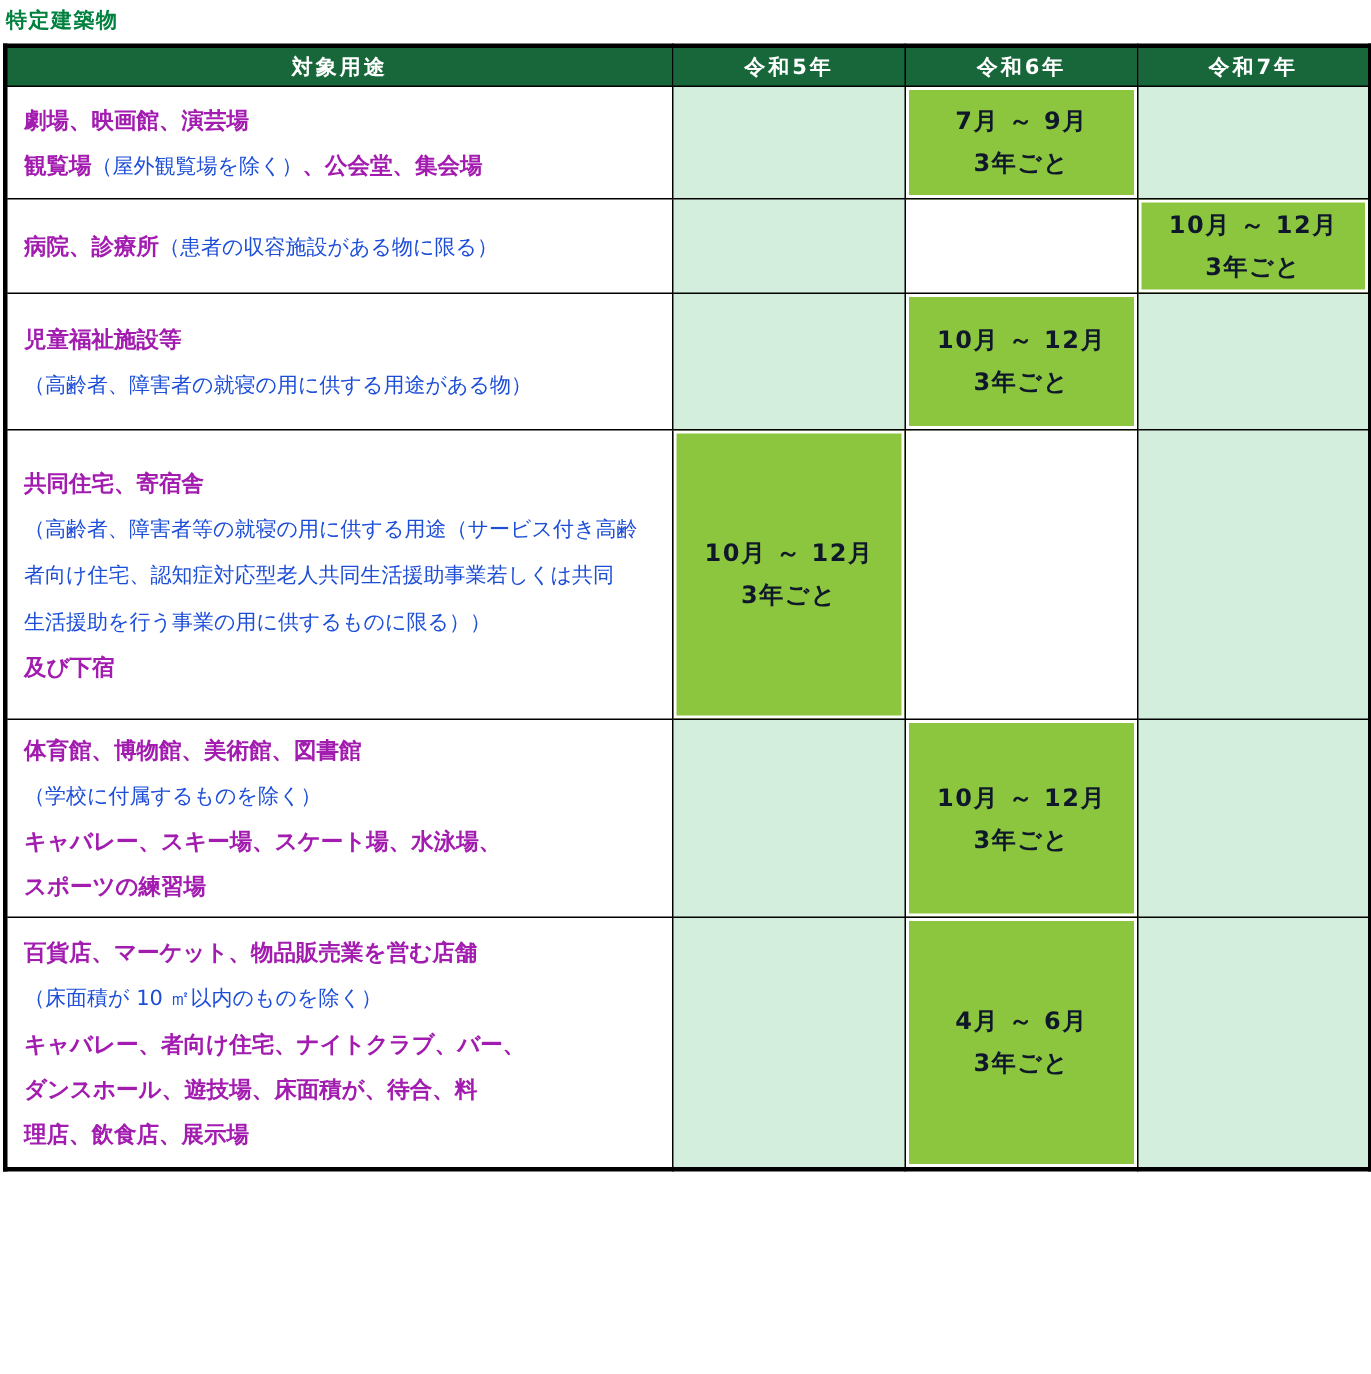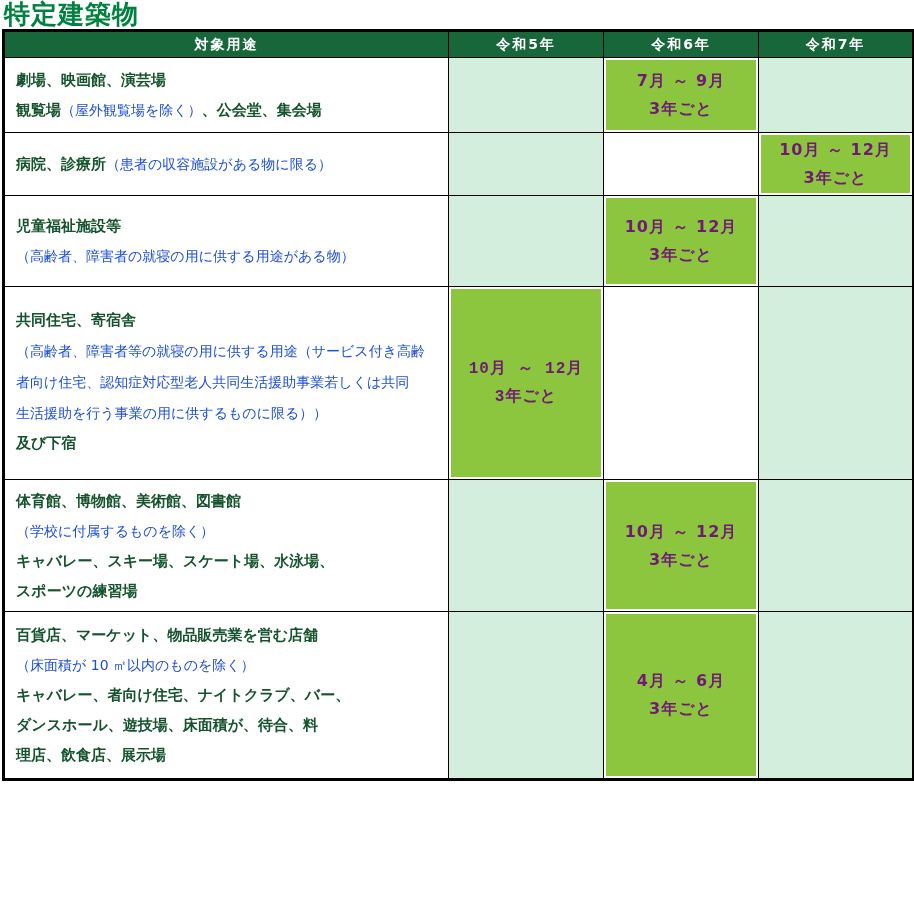--- a/index.html
+++ b/index.html
@@ -11,53 +11,53 @@
   }
   *{box-sizing:border-box;}
   html,body{margin:0;padding:0;}
   body{
     width:914px;height:916px;background:#ffffff;
     font-family:"DejaVu Sans","Liberation Sans",sans-serif;
     color:#000;
   }
   .page-title{
     margin:0;padding:1px 0 2px 4px;
-    font-size:26px;line-height:26px;font-weight:bold;
+    font-size:14px;line-height:26px;font-weight:bold;
     color:var(--title-green);letter-spacing:1px;
   }
   table.schedule{
     border-collapse:collapse;table-layout:fixed;
     width:910px;margin-left:2px;
     border:3px solid var(--line-black);
   }
   th{
     background:var(--header-green);color:#fff;
     font-size:14px;font-weight:bold;letter-spacing:2px;
     border:1px solid var(--line-black);
     height:27px;text-align:center;vertical-align:middle;
     padding:0;
   }
   td{
     border:1px solid var(--line-black);
     vertical-align:middle;padding:0;
   }
   td.use-cell{padding:5px 10px 5px 11px;background:#fff;}
   .use-line{line-height:30px;font-size:15px;}
-  .seg-bold{font-weight:bold;color:#14532d;}
+  .seg-bold{font-weight:bold;color:#a21caf;}
   .seg-normal{font-weight:normal;color:#1d4ed8;font-size:14px;}
   td.year-cell{text-align:center;}
   .bg-pale{background:var(--pale-green);}
   .bg-white{background:#ffffff;}
   .bg-highlight{
     background:var(--highlight-green);
     box-shadow:inset 0 0 0 2px #ffffff;
   }
   .period-line{
     font-weight:bold;font-size:16px;line-height:28px;
-    color:#701a75;letter-spacing:1px;
+    color:#0f172a;letter-spacing:1px;
   }
 </style>
 </head>
 <body>
 
 <h1 class="page-title">特定建築物</h1>
 
 <table class="schedule">
   <colgroup>
     <col style="width:445px">
@@ -102,21 +102,21 @@
           <div class="use-line"><span class="seg-bold">児童福祉施設等</span></div>
           <div class="use-line"><span class="seg-normal">（高齢者、障害者の就寝の用に供する用途がある物）</span></div>
         </td>
         <td class="year-cell bg-pale"></td>
         <td class="year-cell bg-highlight">
           <div class="period-line">10月 ～ 12月</div>
           <div class="period-line">3年ごと</div>
         </td>
         <td class="year-cell bg-pale"></td>
       </tr>
-      <tr style="height: 193px; font-family: Liberation Mono, monospace;">
+      <tr style="height: 193px;">
         <td class="use-cell">
           <div class="use-line"><span class="seg-bold">共同住宅、寄宿舎</span></div>
           <div class="use-line"><span class="seg-normal">（高齢者、障害者等の就寝の用に供する用途（サービス付き高齢</span></div>
           <div class="use-line"><span class="seg-normal">者向け住宅、認知症対応型老人共同生活援助事業若しくは共同</span></div>
           <div class="use-line"><span class="seg-normal">生活援助を行う事業の用に供するものに限る））</span></div>
           <div class="use-line"><span class="seg-bold">及び下宿</span></div>
         </td>
         <td class="year-cell bg-highlight">
           <div class="period-line">10月 ～ 12月</div>
           <div class="period-line">3年ごと</div>

